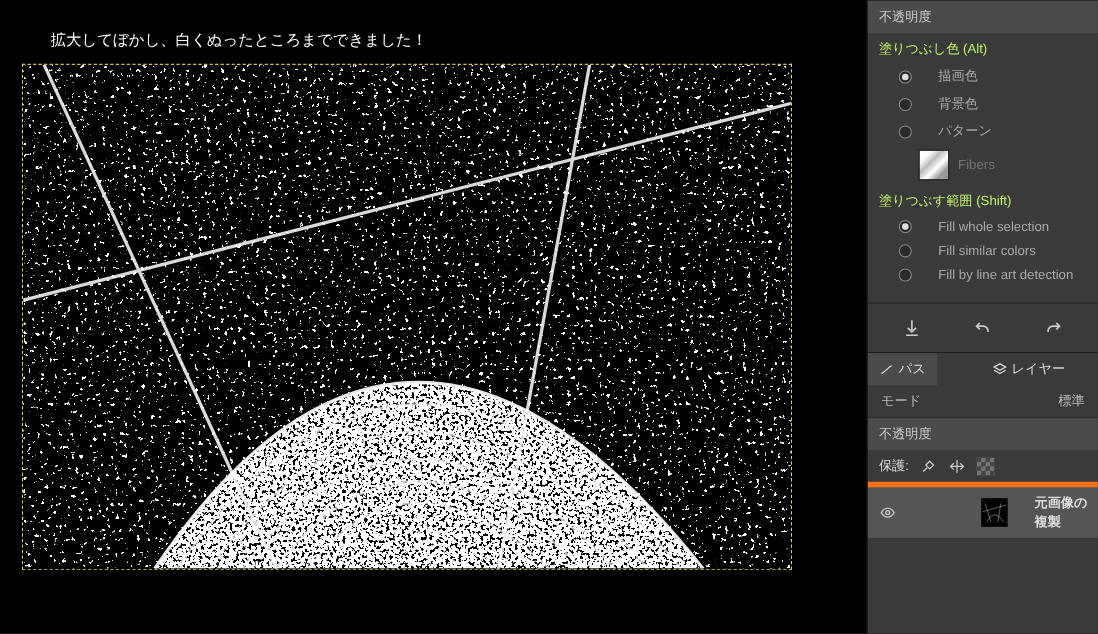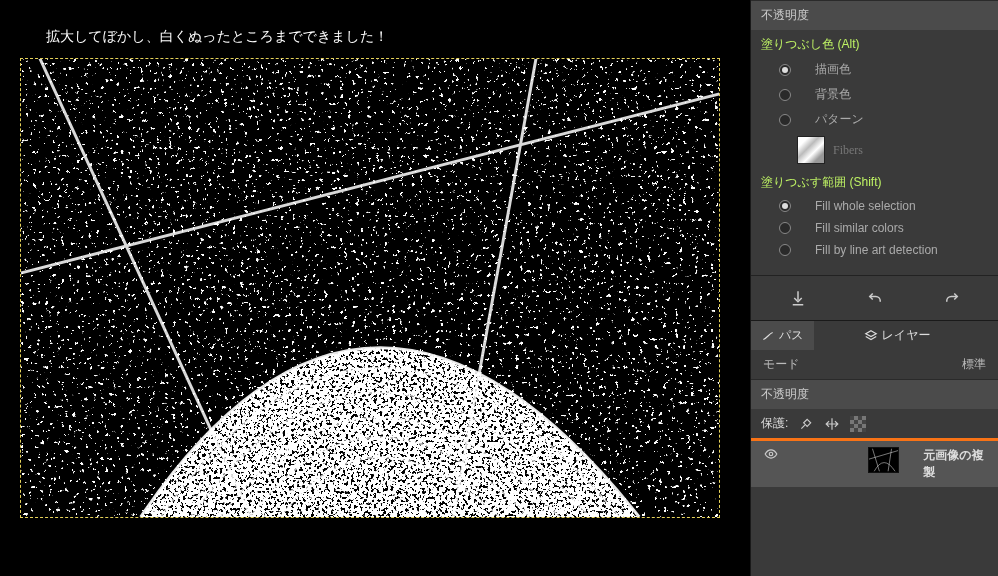--- a/index.html
+++ b/index.html
@@ -31,21 +31,21 @@
 }
 .canvas-content {
   width: 100%; height: 100%;
   background: #000;
   position: relative;
   overflow: hidden;
 }
 .noise-svg { width: 100%; height: 100%; display: block; }
 
 .right-dock {
-  width: 248px;
+  width: 210px;
   background: #3a3a3a;
   border-left: 1px solid #1a1a1a;
   display: flex;
   flex-direction: column;
 }
 .panel-header {
   background: #4b4b4b;
   padding: 6px 10px;
   color: #ccc;
   font-size: 12px;
@@ -79,21 +79,21 @@
 .pattern-row {
   display: flex; align-items: center;
   padding: 4px 10px 4px 46px;
   gap: 8px;
 }
 .pattern-thumb {
   width: 28px; height: 28px;
   background: linear-gradient(135deg,#fff 20%,#bbb 40%,#fff 60%,#999 80%);
   border: 1px solid #222;
 }
-.pattern-label { color: #777; font-size: 12px; font-family: Liberation Serif, serif; }
+.pattern-label { color: #777; font-size: 12px; }
 
 .icon-row {
   display: flex;
   justify-content: space-around;
   align-items: center;
   padding: 10px 8px;
   border-top: 1px solid #222;
 }
 .icon-btn {
   width: 40px; height: 24px;
@@ -130,24 +130,24 @@
 }
 .checker {
   width: 16px; height: 16px;
   background-image: linear-gradient(45deg,#777 25%,transparent 25%,transparent 75%,#777 75%),
                     linear-gradient(45deg,#777 25%,#444 25%,#444 75%,#777 75%);
   background-size: 8px 8px;
   background-position: 0 0, 4px 4px;
 }
 .layer-list { }
 .layer-row {
-  display: flex; 
+  display: flex; align-items: center;
   gap: 24px;
   padding: 6px 8px;
-  border-top: 3px solid #f97316;
+  border-top: 5px solid #f97316;
 }
 .layer-row.active { background: #555; }
 .eye {
   width: 26px;
   display: flex; justify-content: center;
 }
 .spacer-col { width: 40px; }
 .layer-thumb {
   width: 34px; height: 26px;
   border: 1px solid #111;

